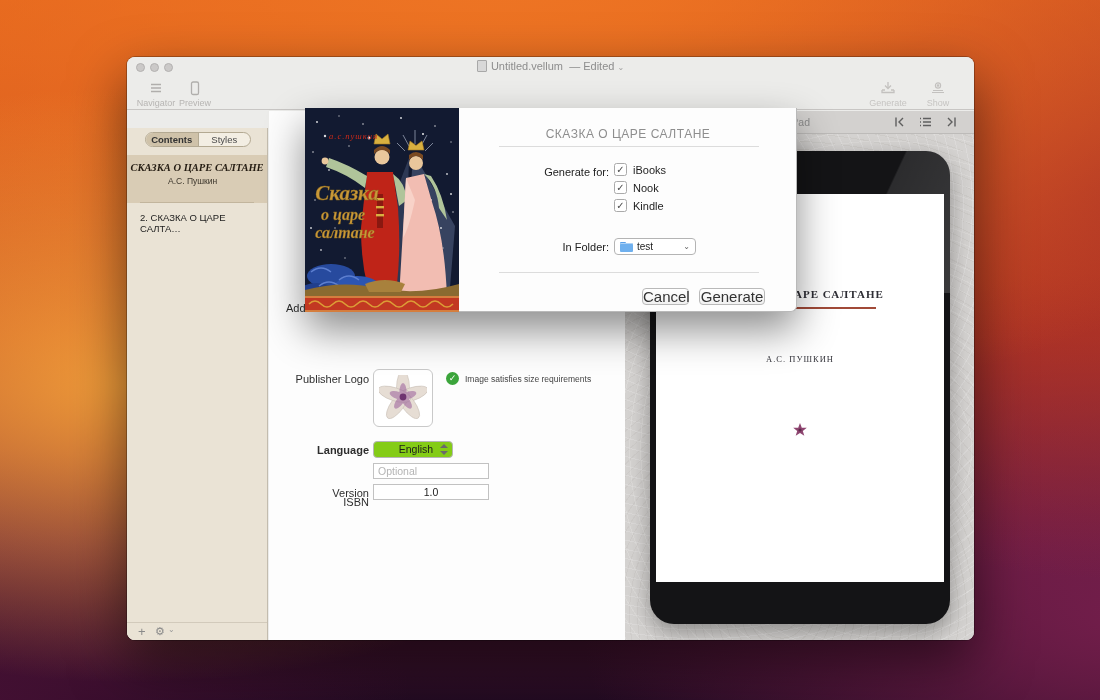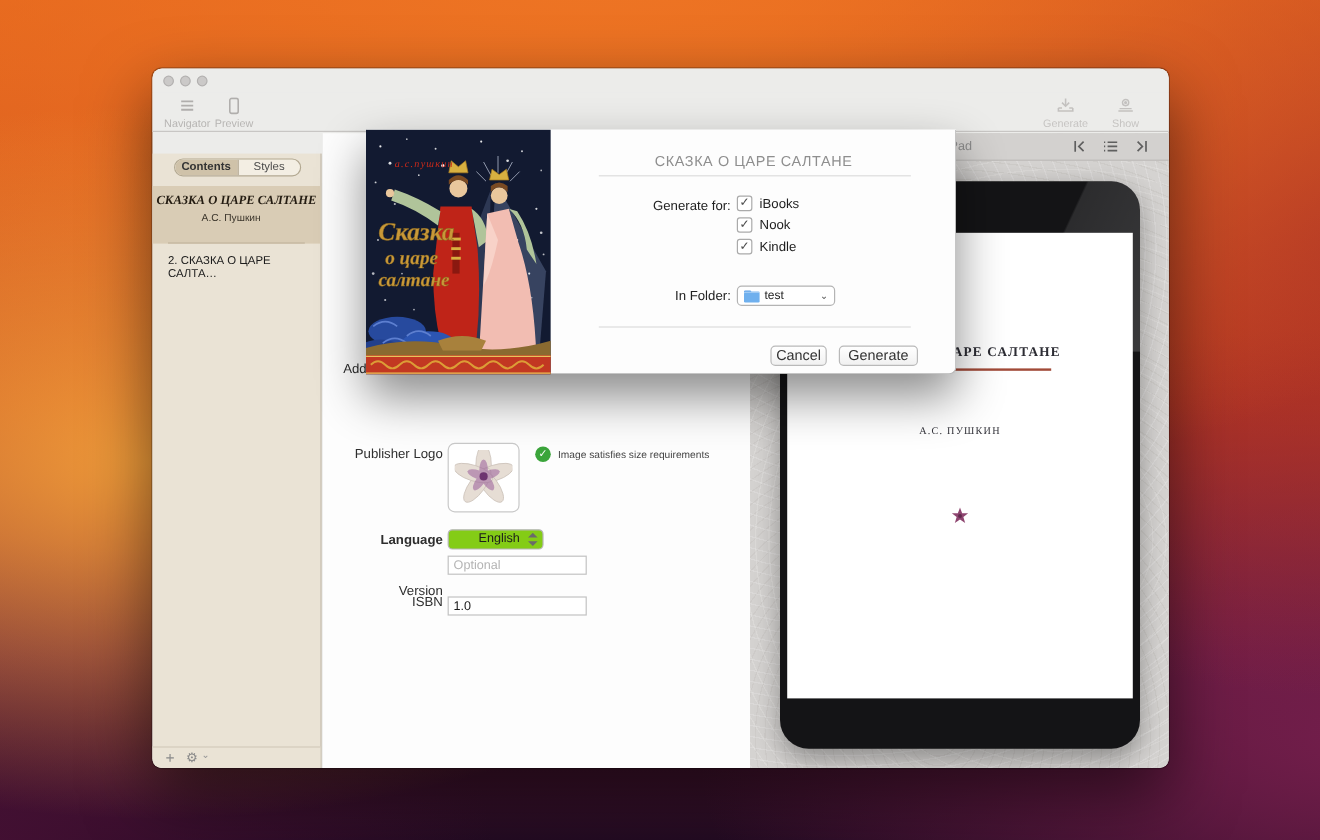--- a/index.html
+++ b/index.html
@@ -132,36 +132,39 @@
   .platform-name { font-size:11px; color:#1e1e1e; }
   .dropdown { position:absolute; left:308px; top:130px; width:82px; height:17px; background:#fff;
               border:1px solid #b4b4b4; border-radius:4px; display:flex; align-items:center;
               padding:0 5px; gap:4px; font-size:10px; color:#1c1c1c; }
   .dropdown .chev { margin-left:auto; font-size:8px; color:#666; }
   .folder-glyph { width:13px; height:10px; position:relative; }
   .folder-glyph .tab { position:absolute; left:0; top:0; width:6px; height:3px; background:#5aa0e8; border-radius:1px 1px 0 0; }
   .folder-glyph .bodyp { position:absolute; left:0; top:1.5px; width:13px; height:8.5px; background:#6fb0ee; border-radius:1px;
                          box-shadow:inset 0 1px 0 rgba(255,255,255,.45); }
   .btn { position:absolute; height:17px; background:linear-gradient(#ffffff,#f1f1f1);
-         border:1px solid #b9b9b9; border-radius:4px; font-size:12px; color:#333;
+         border:1px solid #b9b9b9; border-radius:4px; font-size:15px; color:#333;
          text-align:center; line-height:15px; }
   .btn-cancel { left:336px; top:180px; width:47px; }
   .btn-generate { left:393px; top:180px; width:66px; }
 </style>
 </head>
 <body>
 
 <div class="desktop">
 
   <div class="window">
 
     <div class="titlebar">
       <span class="traffic t1"></span>
       <span class="traffic t2"></span>
       <span class="traffic t3"></span>
+      <div class="title-center">
+        <span class="doc-icon"></span><span>Untitled.vellum</span>&nbsp;&nbsp;<span>—  Edited</span><span class="title-chevron">⌄</span>
+      </div>
     </div>
 
     <div class="toolbar">
       <div class="tool-item" style="left:6px; top:4px; width:46px;">
         <span class="ticon">
           <svg width="14" height="14" viewBox="0 0 14 14">
               <g stroke="#b0aeac" stroke-width="1.6">
                 <line x1="2" y1="3.5" x2="12" y2="3.5"></line>
                 <line x1="2" y1="7" x2="12" y2="7"></line>
                 <line x1="2" y1="10.5" x2="12" y2="10.5"></line>
@@ -259,21 +262,21 @@
           <span class="stepper">
               <span class="up"></span>
               <span class="dn"></span>
             </span>
         </div>
 
         <div class="form-label" style="left:-25px; top:355px;margin-top:30px;">ISBN</div>
         <input class="text-input" style="top: 352px;" placeholder="Optional">
 
         <div class="form-label" style="left:-25px; top:376px;">Version</div>
-        <input class="text-input" style="top: 386px;" value="1.0">
+        <input class="text-input" style="top: 373px; text-align: center;" value="1.0">
       </div>
 
       <div class="rightpanel">
         <div class="pattern"></div>
         <div class="preview-header">
           <div class="device-label">iPad</div>
           <div class="nav-icons">
             <span>
               <svg width="12" height="12" viewBox="0 0 12 12">
                   <g stroke="#5f5f5f" stroke-width="1.4" fill="none">

